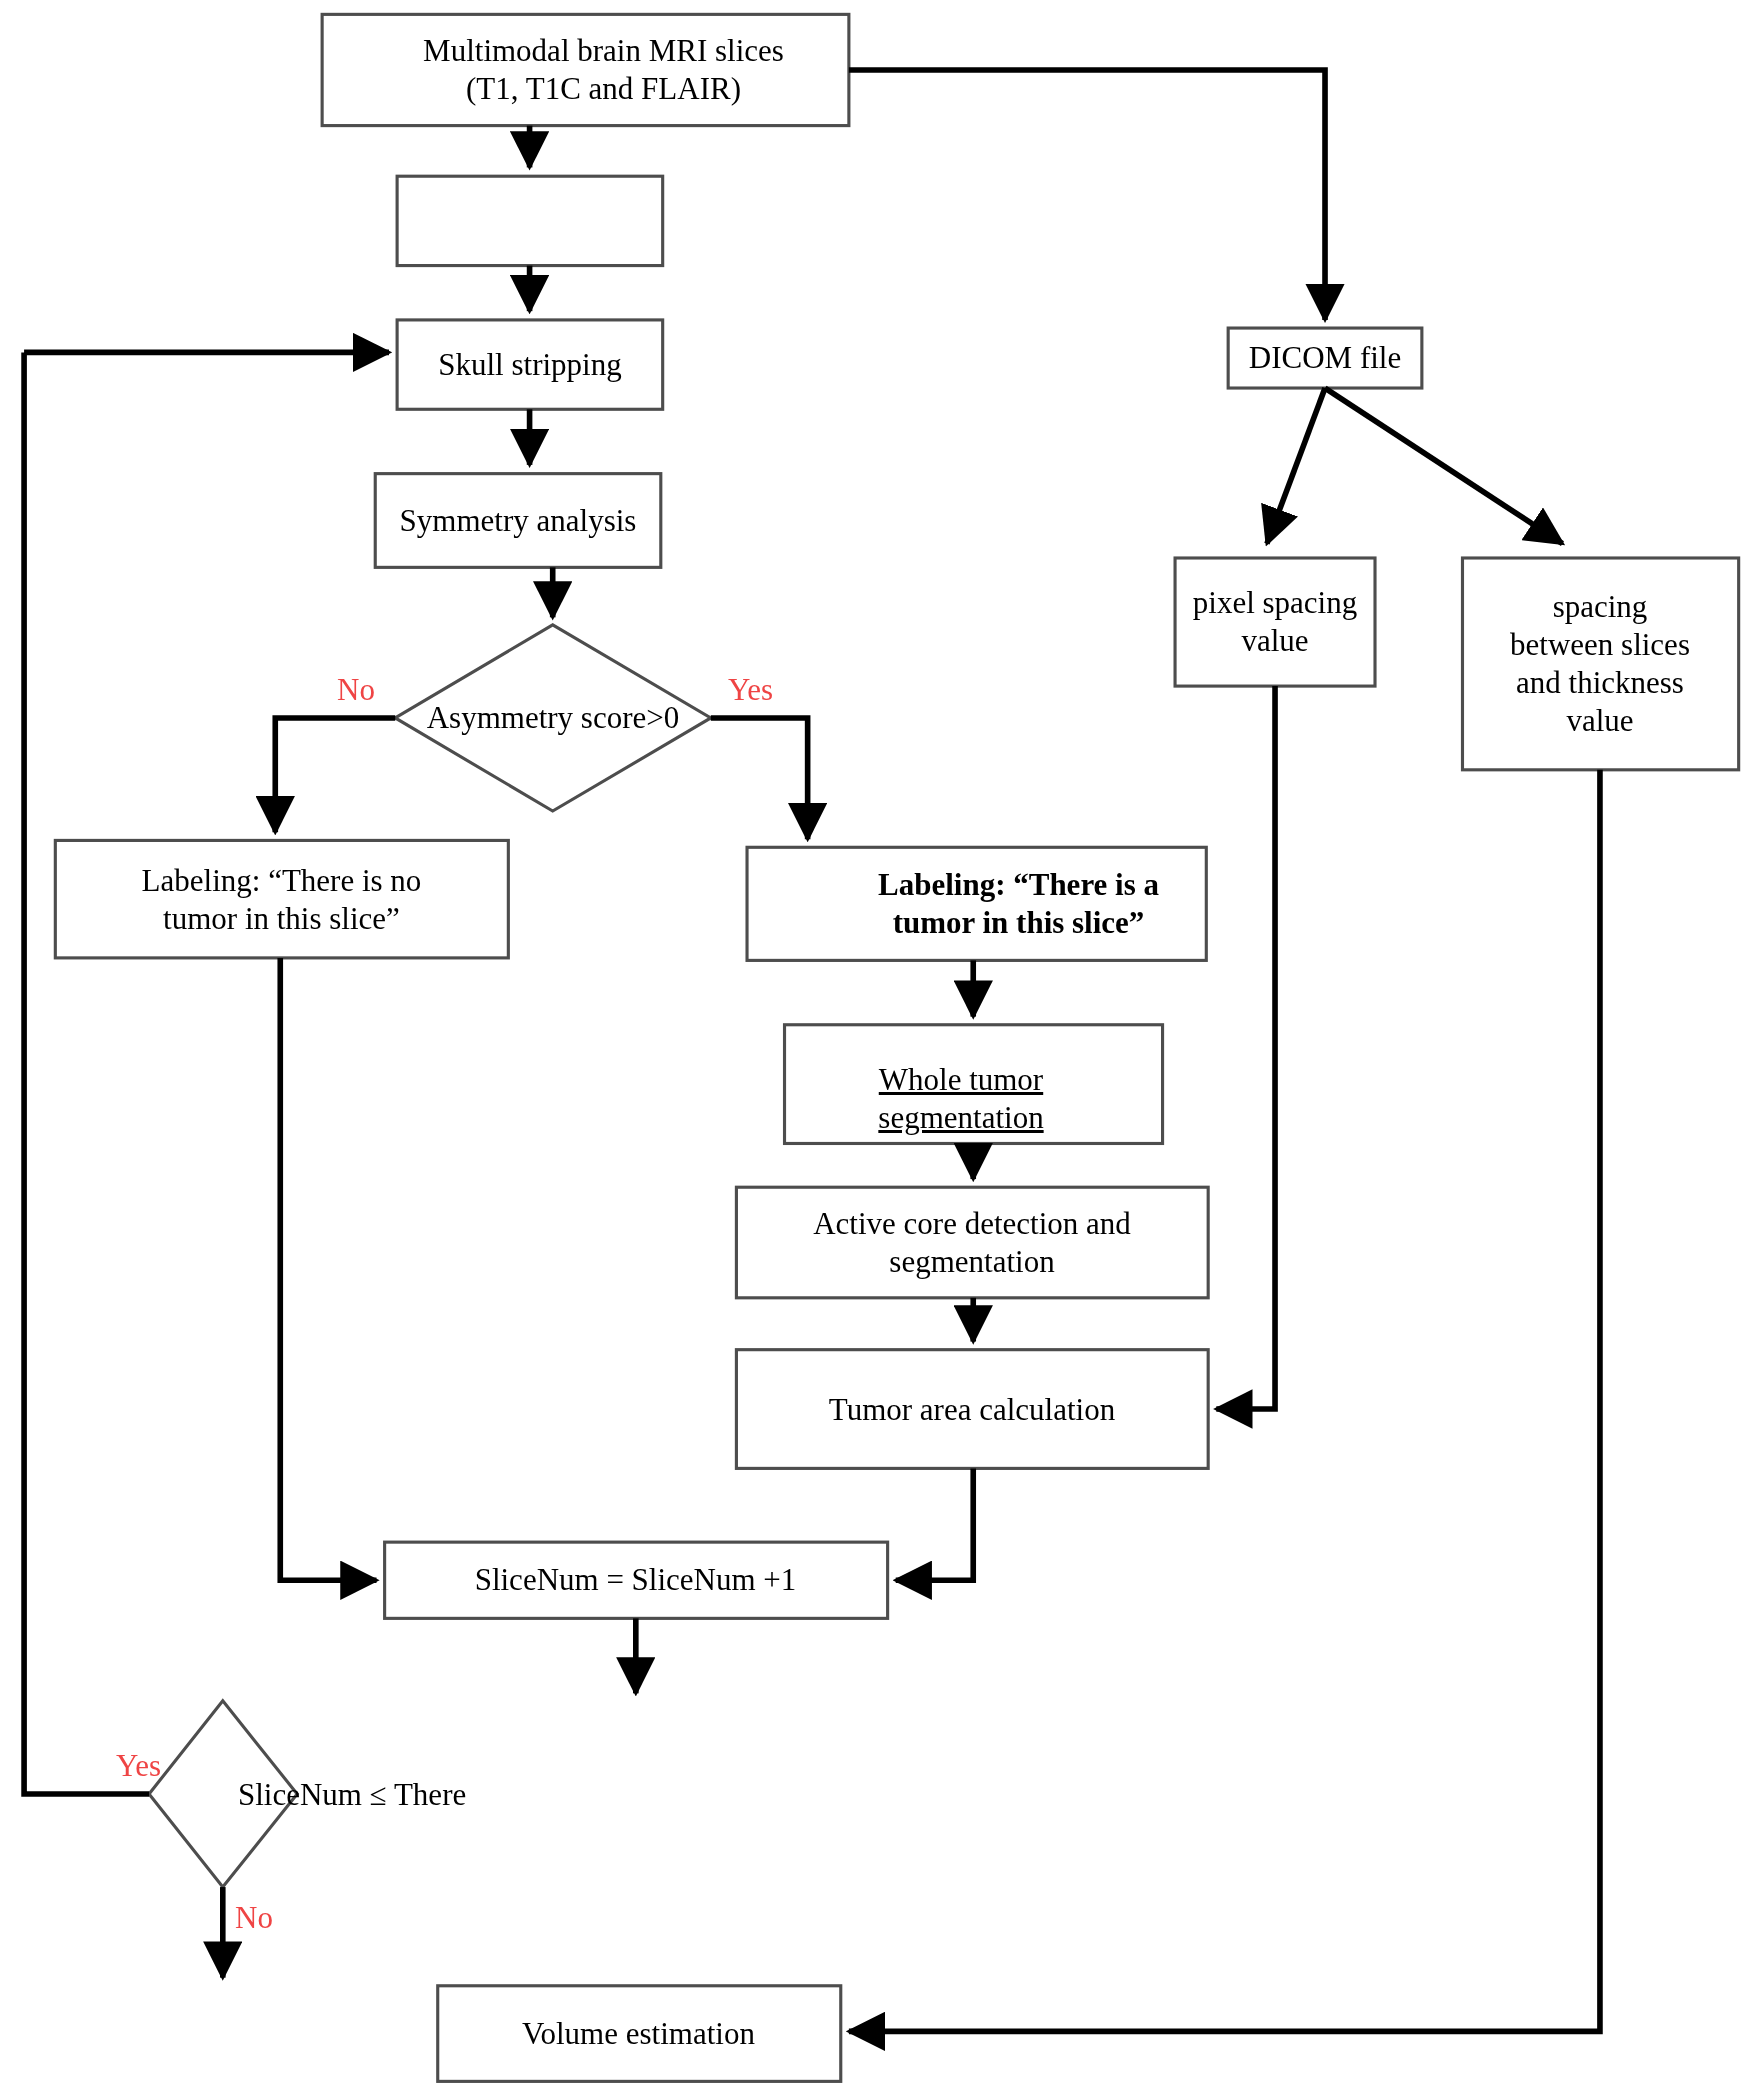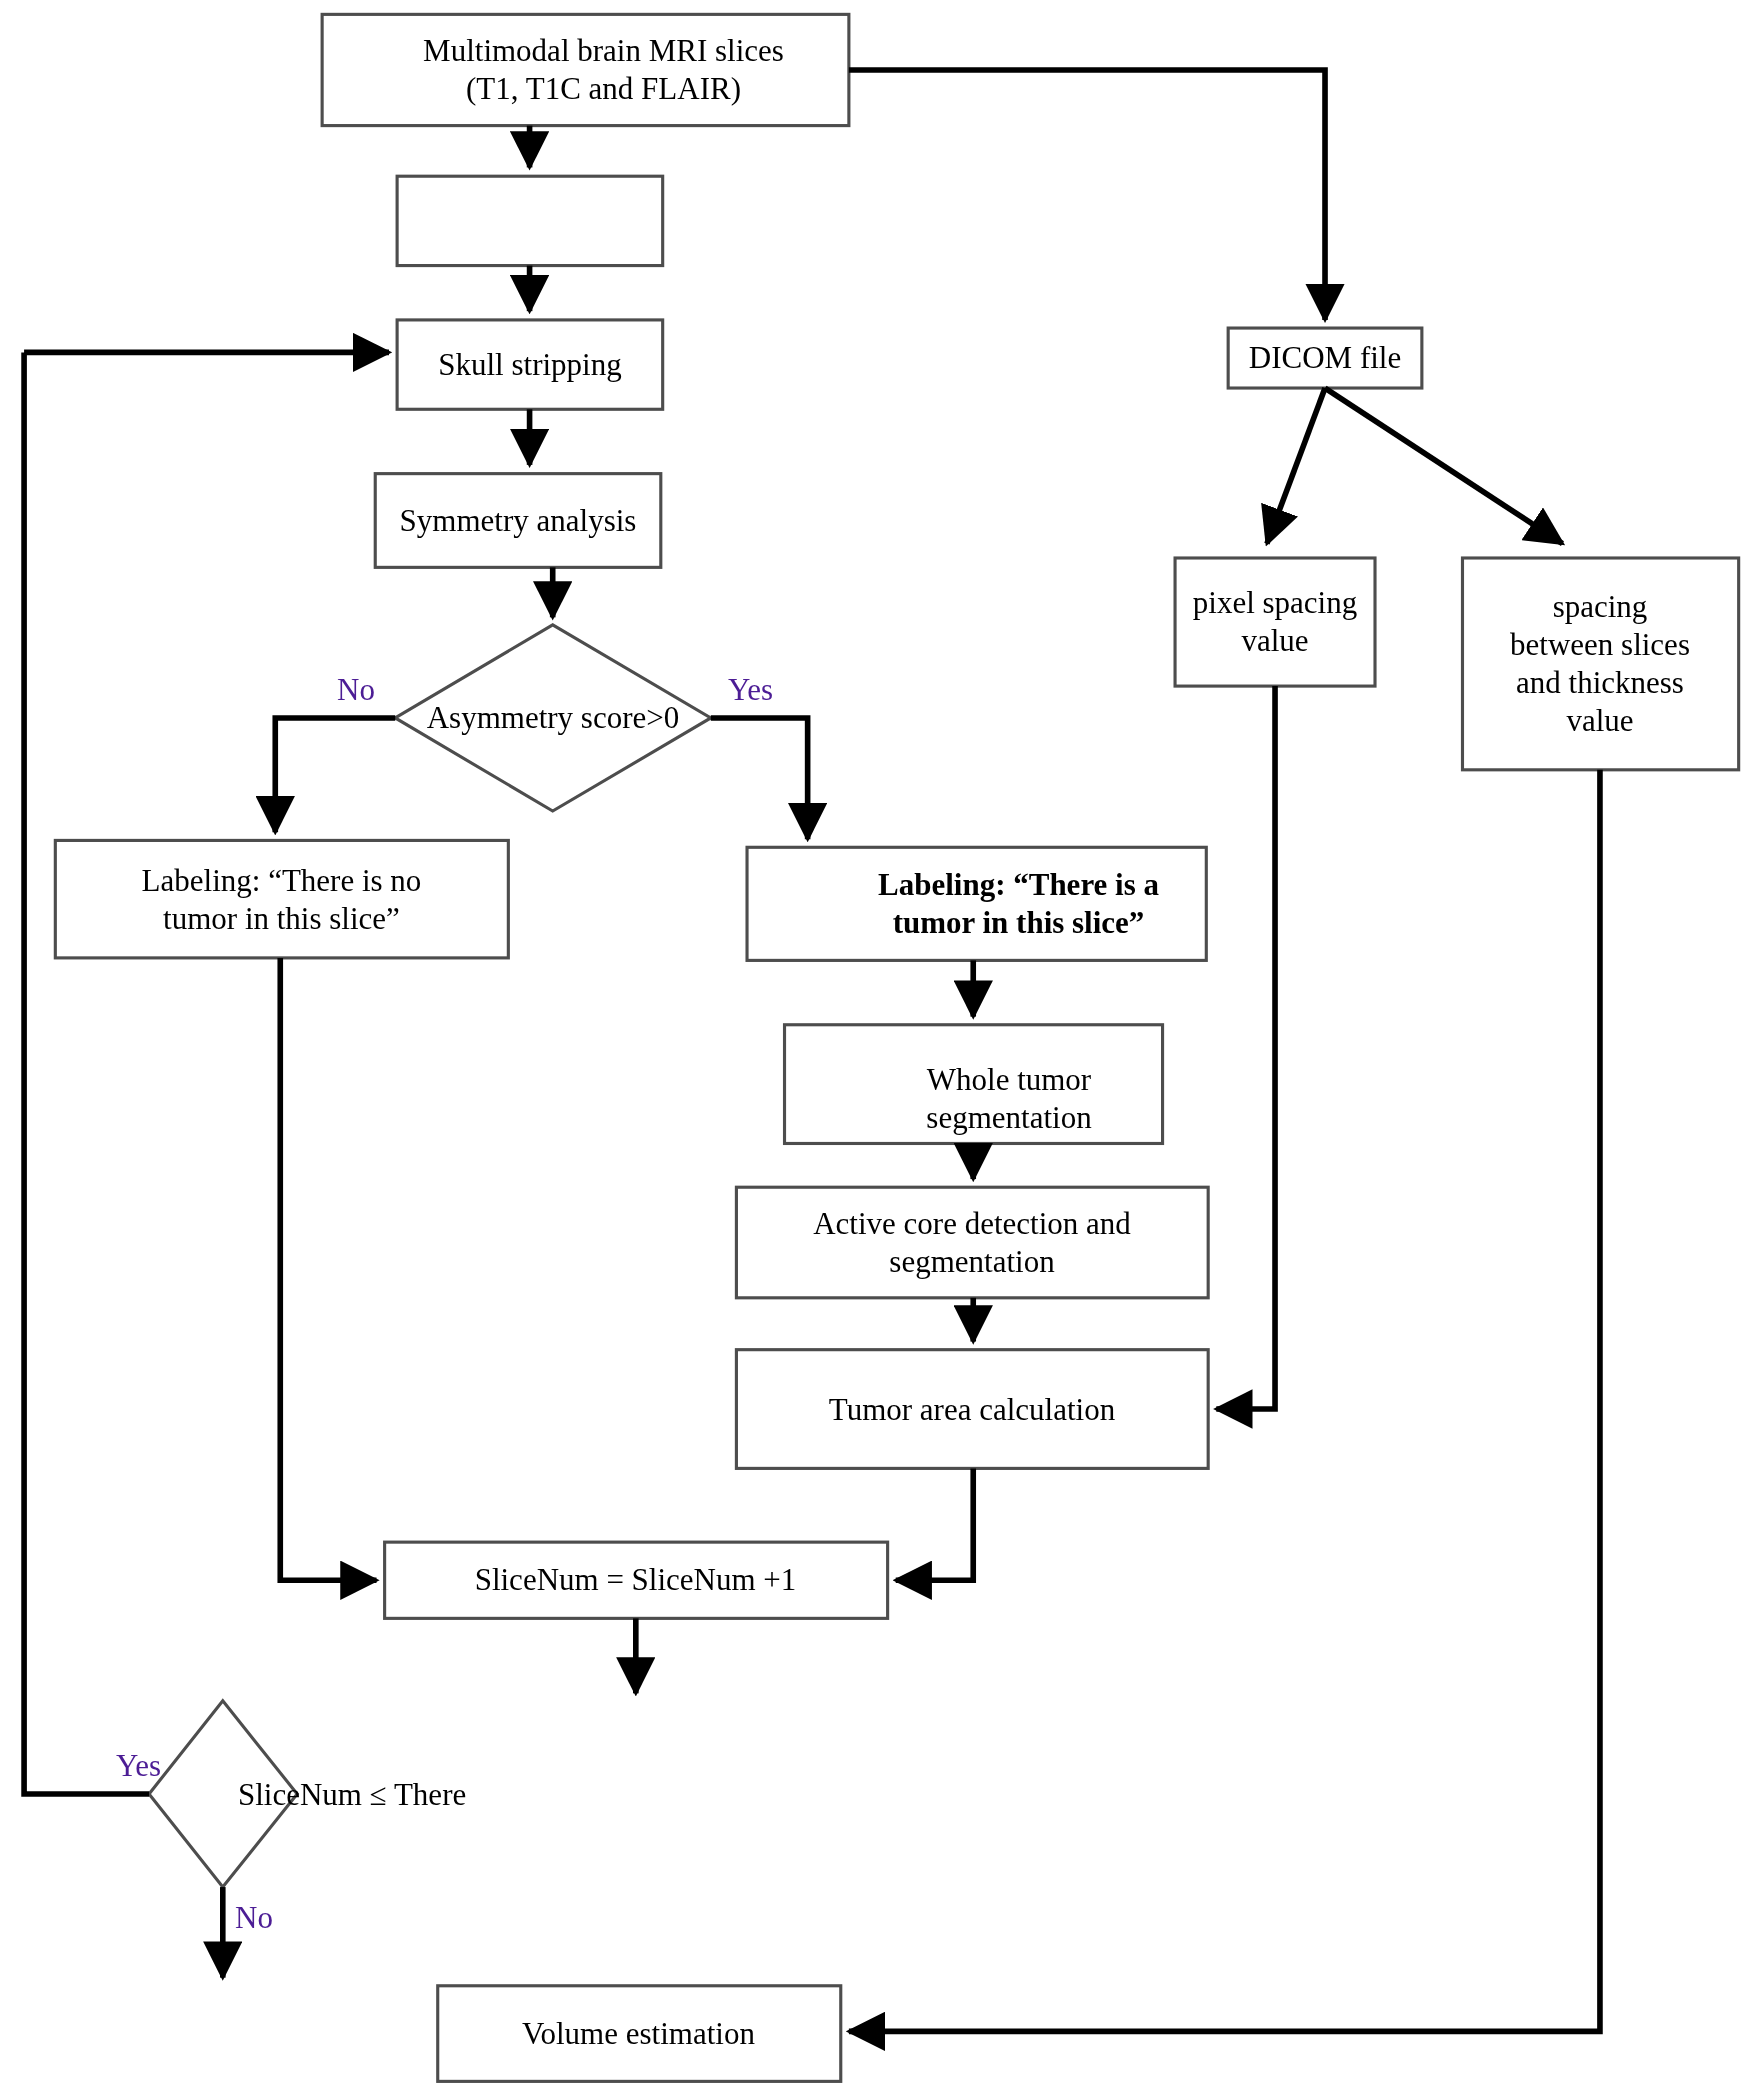--- a/index.html
+++ b/index.html
@@ -11,21 +11,21 @@
     display:flex;align-items:center;justify-content:center;
     text-align:center;
     color:#000000;
     font-size:31px;
     line-height:1.22;
     white-space:pre-line;
     pointer-events:none;
   }
   .edge-label{
     position:absolute;
-    color:#4c1d95;
+    color:#ef4444;
     font-size:31px;
     line-height:1;
     white-space:nowrap;
   }
 </style>
 </head>
 <body>
 
 <div id="stage">
 
@@ -91,21 +91,21 @@
 
   <div class="node-text" style="left:322px;top:14.4px;width:563px;height:111px;">Multimodal brain MRI slices
 (T1, T1C and FLAIR)</div>
   <div class="node-text" style="left:397px;top:320px;width:266px;height:89px;">Skull stripping</div>
   <div class="node-text" style="left:375px;top:474px;width:286px;height:94px;">Symmetry analysis</div>
   <div class="node-text" style="left:395px;top:693px;width:316px;height:50px;">Asymmetry score&gt;0</div>
   <div class="node-text" style="left:55px;top:841px;width:453px;height:117px;">Labeling: “There is no
 tumor in this slice”</div>
   <div class="node-text" style="left:747px;top:847px;width:543px;height:113px;font-weight:bold;">Labeling: “There is a
 tumor in this slice”</div>
-  <div class="node-text" style="left:820px;top:1025px;width:378px;height:147px;">Whole tumor
+  <div class="node-text" style="left:772px;top:1025px;width:378px;height:147px;text-decoration:underline;">Whole tumor
 segmentation</div>
   <div class="node-text" style="left:736px;top:1187px;width:472px;height:111px;">Active core detection and
 segmentation</div>
   <div class="node-text" style="left:736px;top:1350px;width:472px;height:119px;">Tumor area calculation</div>
   <div class="node-text" style="left:384px;top:1542px;width:503px;height:76px;">SliceNum = SliceNum +1</div>
   <div class="node-text" style="left:119px;top:1771px;width:394px;height:47px;justify-content:flex-start;padding-left:119px;box-sizing:border-box;">SliceNum ≤ There</div>
   <div class="node-text" style="left:437px;top:1986px;width:403px;height:96px;">Volume estimation</div>
   <div class="node-text" style="left:1228px;top:328px;width:194px;height:60px;">DICOM file</div>
   <div class="node-text" style="left:1175px;top:558px;width:200px;height:128px;">pixel spacing
 value</div>

